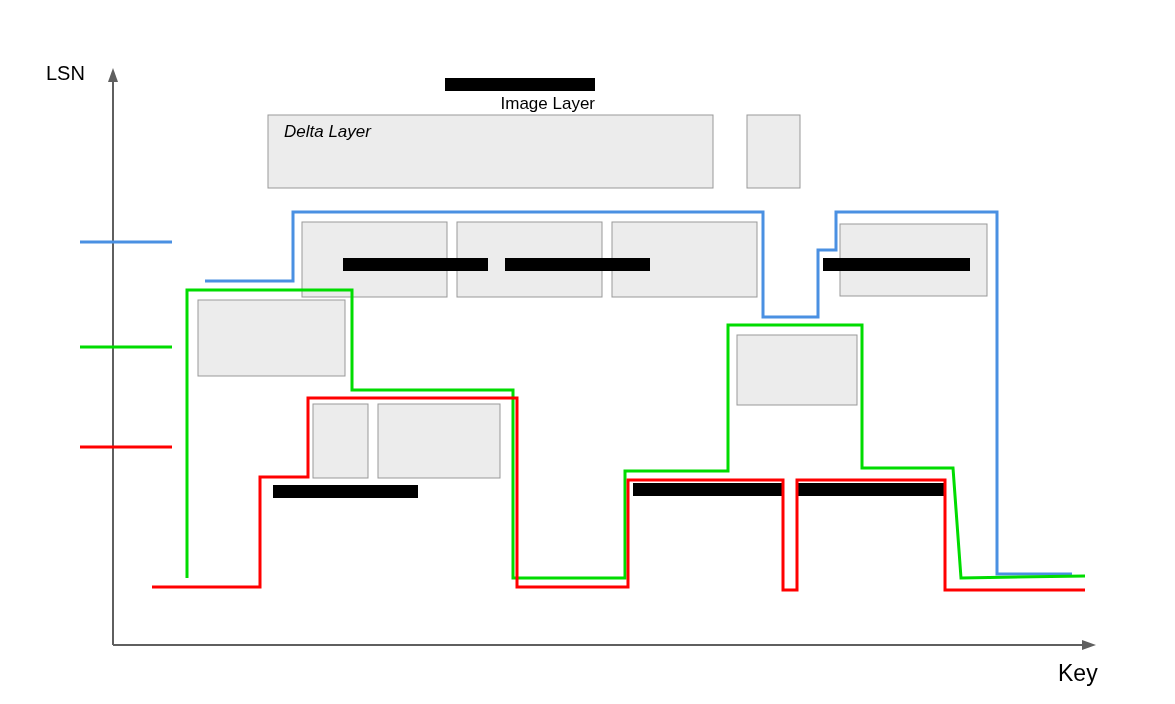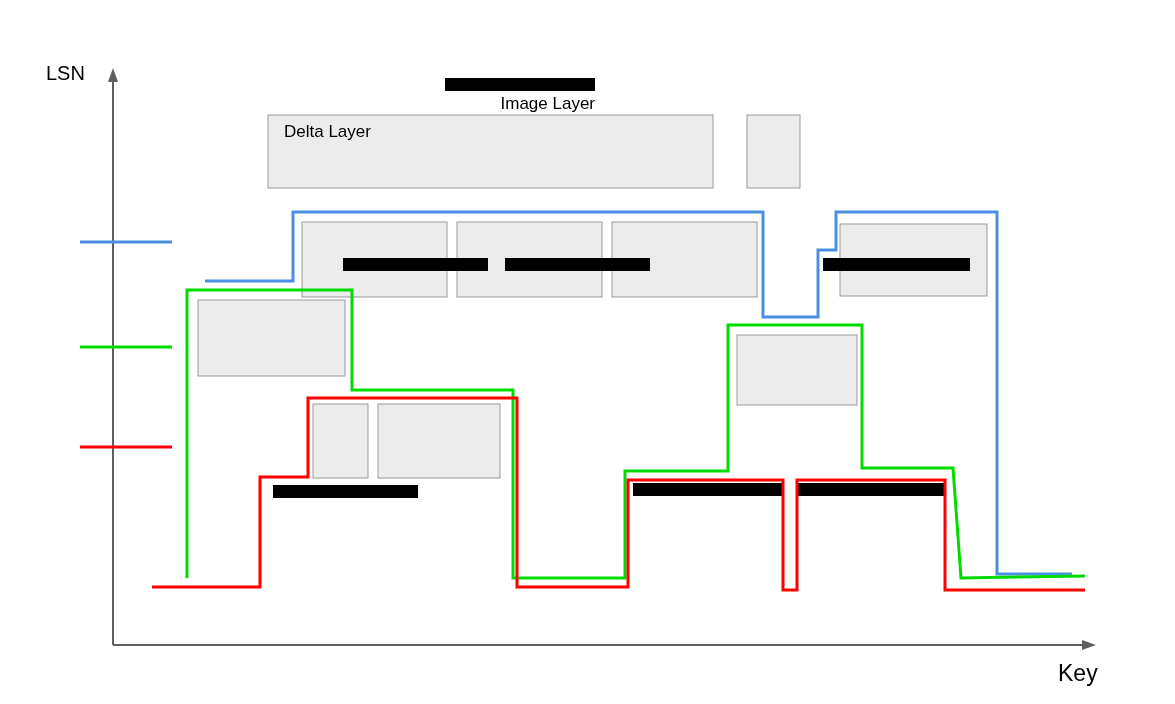--- a/index.html
+++ b/index.html
@@ -21,21 +21,21 @@
     top: 0;
   }
   .label {
     position: absolute;
     color: #000000;
     white-space: nowrap;
   }
   .lsn   { left: 46px;   top: 62px;  font-size: 20px; }
   .key   { left: 1058px; top: 660px; font-size: 23px; }
   .image-layer { left: 445px; top: 50px; width: 150px; text-align: right; font-size: 17px; white-space: nowrap; margin-top: 44px; }
-  .delta-layer { left: 284px; top: 122px; font-size: 17px; }
+  .delta-layer { left: 284px; top: 122px; font-size: 17px; font-style: italic; }
 </style>
 </head>
 <body>
 
 <div class="canvas">
   <svg id="diagram" width="1175" height="704">
       <rect x="268" y="115" width="445" height="73" fill="#ececec" stroke="#999999" stroke-width="1"></rect>
       <rect x="747" y="115" width="53" height="73" fill="#ececec" stroke="#999999" stroke-width="1"></rect>
       <rect x="302" y="222" width="145" height="75" fill="#ececec" stroke="#999999" stroke-width="1"></rect>
       <rect x="457" y="222" width="145" height="75" fill="#ececec" stroke="#999999" stroke-width="1"></rect>

